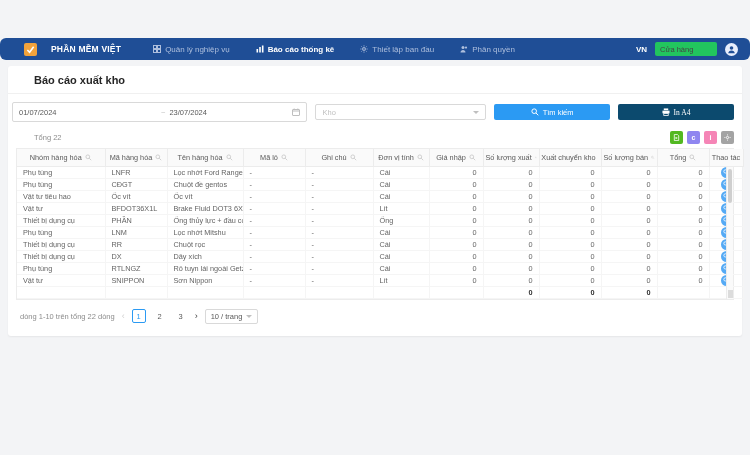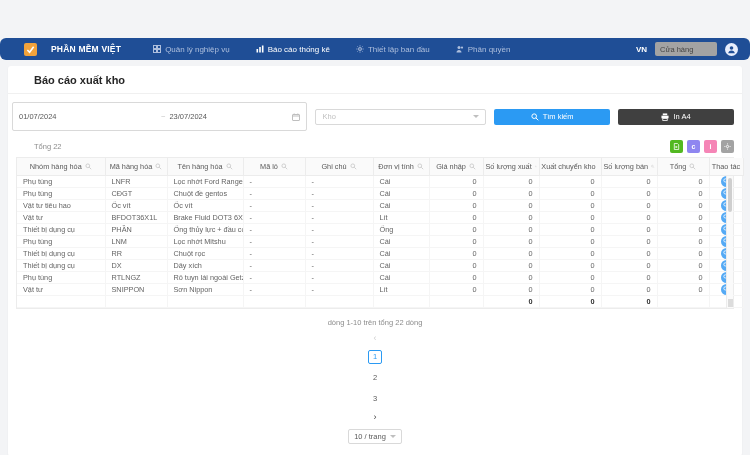--- a/index.html
+++ b/index.html
@@ -6,43 +6,43 @@
   html,body { width:750px; height:455px; overflow:hidden; }
   body { background:#f3f4f6; font-family:"Liberation Sans","DejaVu Sans",sans-serif; padding-top:38px; }
 
   
   .navbar { height:22px; background:#1f4e96; display:flex; align-items:center; justify-content:space-between; padding:0 12px 0 24px;border-radius:6px; }
   .nav-left { display:flex; align-items:center; gap:14px; }
   .logo { width:13px; height:13px; background:#f2a33c; border-radius:2px; display:flex; align-items:center; justify-content:center; }
   .brand { color:#fff; font-size:8.5px; font-weight:bold; letter-spacing:.2px; white-space:nowrap; margin-right:18px; }
   .menu { display:flex; align-items:center; gap:26px; }
   .menu-item { display:flex; align-items:center; gap:4px; color:#aebfdd; font-size:8px; text-decoration:none; white-space:nowrap; cursor:pointer; }
-  .menu-item.active { color:#ffffff; font-weight:normal; }
+  .menu-item.active { color:#ffffff; font-weight:bold; }
   .mi-icon { display:flex; align-items:center; }
   .nav-right { display:flex; align-items:center; gap:8px; }
   .locale { color:#fff; font-size:8px; font-weight:bold; }
-  .store-select { background:#a3a3a3; border-radius:2px; height:14px; width:62px; display:flex; align-items:center; padding:0 5px; font-size:7.5px; color:#444; cursor:pointer; }
+  .store-select { background:#22c55e; border-radius:2px; height:14px; width:62px; display:flex; align-items:center; padding:0 5px; font-size:7.5px; color:#444; cursor:pointer; }
   .avatar { width:13px; height:13px; border-radius:50%; background:#e8eefc; display:flex; align-items:center; justify-content:center; cursor:pointer; }
 
   
   .card { background:#fff; margin:6px 8px 6px; border-radius:3px; box-shadow:0 1px 2px rgba(0,0,0,.06); padding-bottom:8px; }
   .page-title { font-size:11px; font-weight:bold; color:#262626; padding:8px 12px 7px 26px; border-bottom:1px solid #f0f0f0; }
 
   
   .filters { display:flex; align-items:center; gap:8px; padding:8px 8px 4px 4px; }
-  .date-range { display:flex; align-items:center; border:1px solid #d9d9d9; border-radius:2px; height:29px; width:298px; padding:0 6px; font-size:7.5px; color:#595959; }
+  .date-range { display:flex; align-items:center; border:1px solid #d9d9d9; border-radius:2px; height:20px; width:298px; padding:0 6px; font-size:7.5px; color:#595959; }
   .date-val { white-space:nowrap; }
   .date-from { width:138px; }
   .date-sep { color:#bfbfbf; padding:0 4px; }
   .date-to { flex:1; }
   .select-box { display:flex; align-items:center; justify-content:space-between; border:1px solid #d9d9d9; border-radius:2px; height:16px; width:172px; padding:0 6px; font-size:7.5px; color:#bfbfbf; cursor:pointer; }
   .chev { width:0; height:0; border-left:3px solid transparent; border-right:3px solid transparent; border-top:3.5px solid #bfbfbf; }
   .btn { display:flex; align-items:center; justify-content:center; gap:4px; height:16px; border:none; border-radius:2px; color:#fff; font-size:7.5px; cursor:pointer; font-family:inherit; }
   .btn-search { background:#2b9af3; width:117px; }
-  .btn-print { background:#404040; width:117px; }
+  .btn-print { background:#0c4a6e; width:117px;font-family:Liberation Serif, serif; }
 
   
   .meta-row { display:flex; align-items:center; justify-content:space-between; padding:5px 8px 4px 26px; }
   .total-label { font-size:7.5px; color:#8c8c8c; }
   .export-group { display:flex; gap:4px; }
   .sq-btn { width:13px; height:13px; border:none; border-radius:2px; color:#fff; font-size:7px; font-weight:bold; display:flex; align-items:center; justify-content:center; cursor:pointer; font-family:inherit; }
   .sq-green { background:#52b821; }
   .sq-violet { background:#8f86f0; }
   .sq-pink { background:#f585b6; }
   .sq-gray { background:#a3a3a3; }
@@ -55,21 +55,21 @@
   td { font-size:7.3px; color:#646464; height:11px; padding:0 6px; border-right:1px solid #f5f5f5; border-bottom:1px solid #f5f5f5; white-space:nowrap; overflow:hidden; }
   td.num { text-align:right; }
   td.action { text-align:center; padding:0; }
   tr.summary td { font-weight:bold; color:#333; border-top:1px solid #ececec; height:12px; }
   .view-btn { width:11px; height:11px; border-radius:50%; background:#55aaf5; border:none; display:inline-flex; align-items:center; justify-content:center; cursor:pointer; vertical-align:middle; }
   .vscroll { position:absolute; top:18px; right:0; bottom:0; width:7px; background:#fafafa; border-left:1px solid #ececec; }
   .vthumb { position:absolute; top:2px; left:1px; width:4px; height:34px; background:#cfcfcf; border-radius:2px; }
   .vcorner { position:absolute; bottom:1px; left:1px; width:5px; height:8px; background:#dcdcdc; }
 
   
-  .pagination { display:flex; align-items:center; justify-content:flex-start; gap:7px; padding:9px 12px 4px; font-size:7.5px; color:#8c8c8c;flex-direction:column; }
+  .pagination { display:flex; align-items:center; justify-content:flex-start; gap:7px; padding:9px 12px 4px; font-size:7.5px; color:#8c8c8c; }
   .pg-chev { cursor:pointer; font-size:9px; line-height:1; }
   .pg-prev { color:#d0d0d0; }
   .pg-next { color:#404040; }
   .pg-num { min-width:14px; height:14px; display:flex; align-items:center; justify-content:center; cursor:pointer; color:#595959; border-radius:2px; }
   .pg-num.active { border:1px solid #2b9af3; color:#2b9af3; background:#fff; }
   .size-select { display:flex; align-items:center; gap:4px; border:1px solid #d9d9d9; border-radius:2px; height:15px; padding:0 5px; color:#595959; cursor:pointer; background:#fff; }
   svg { display:block; }
 </style>
 </head>
 <body>

